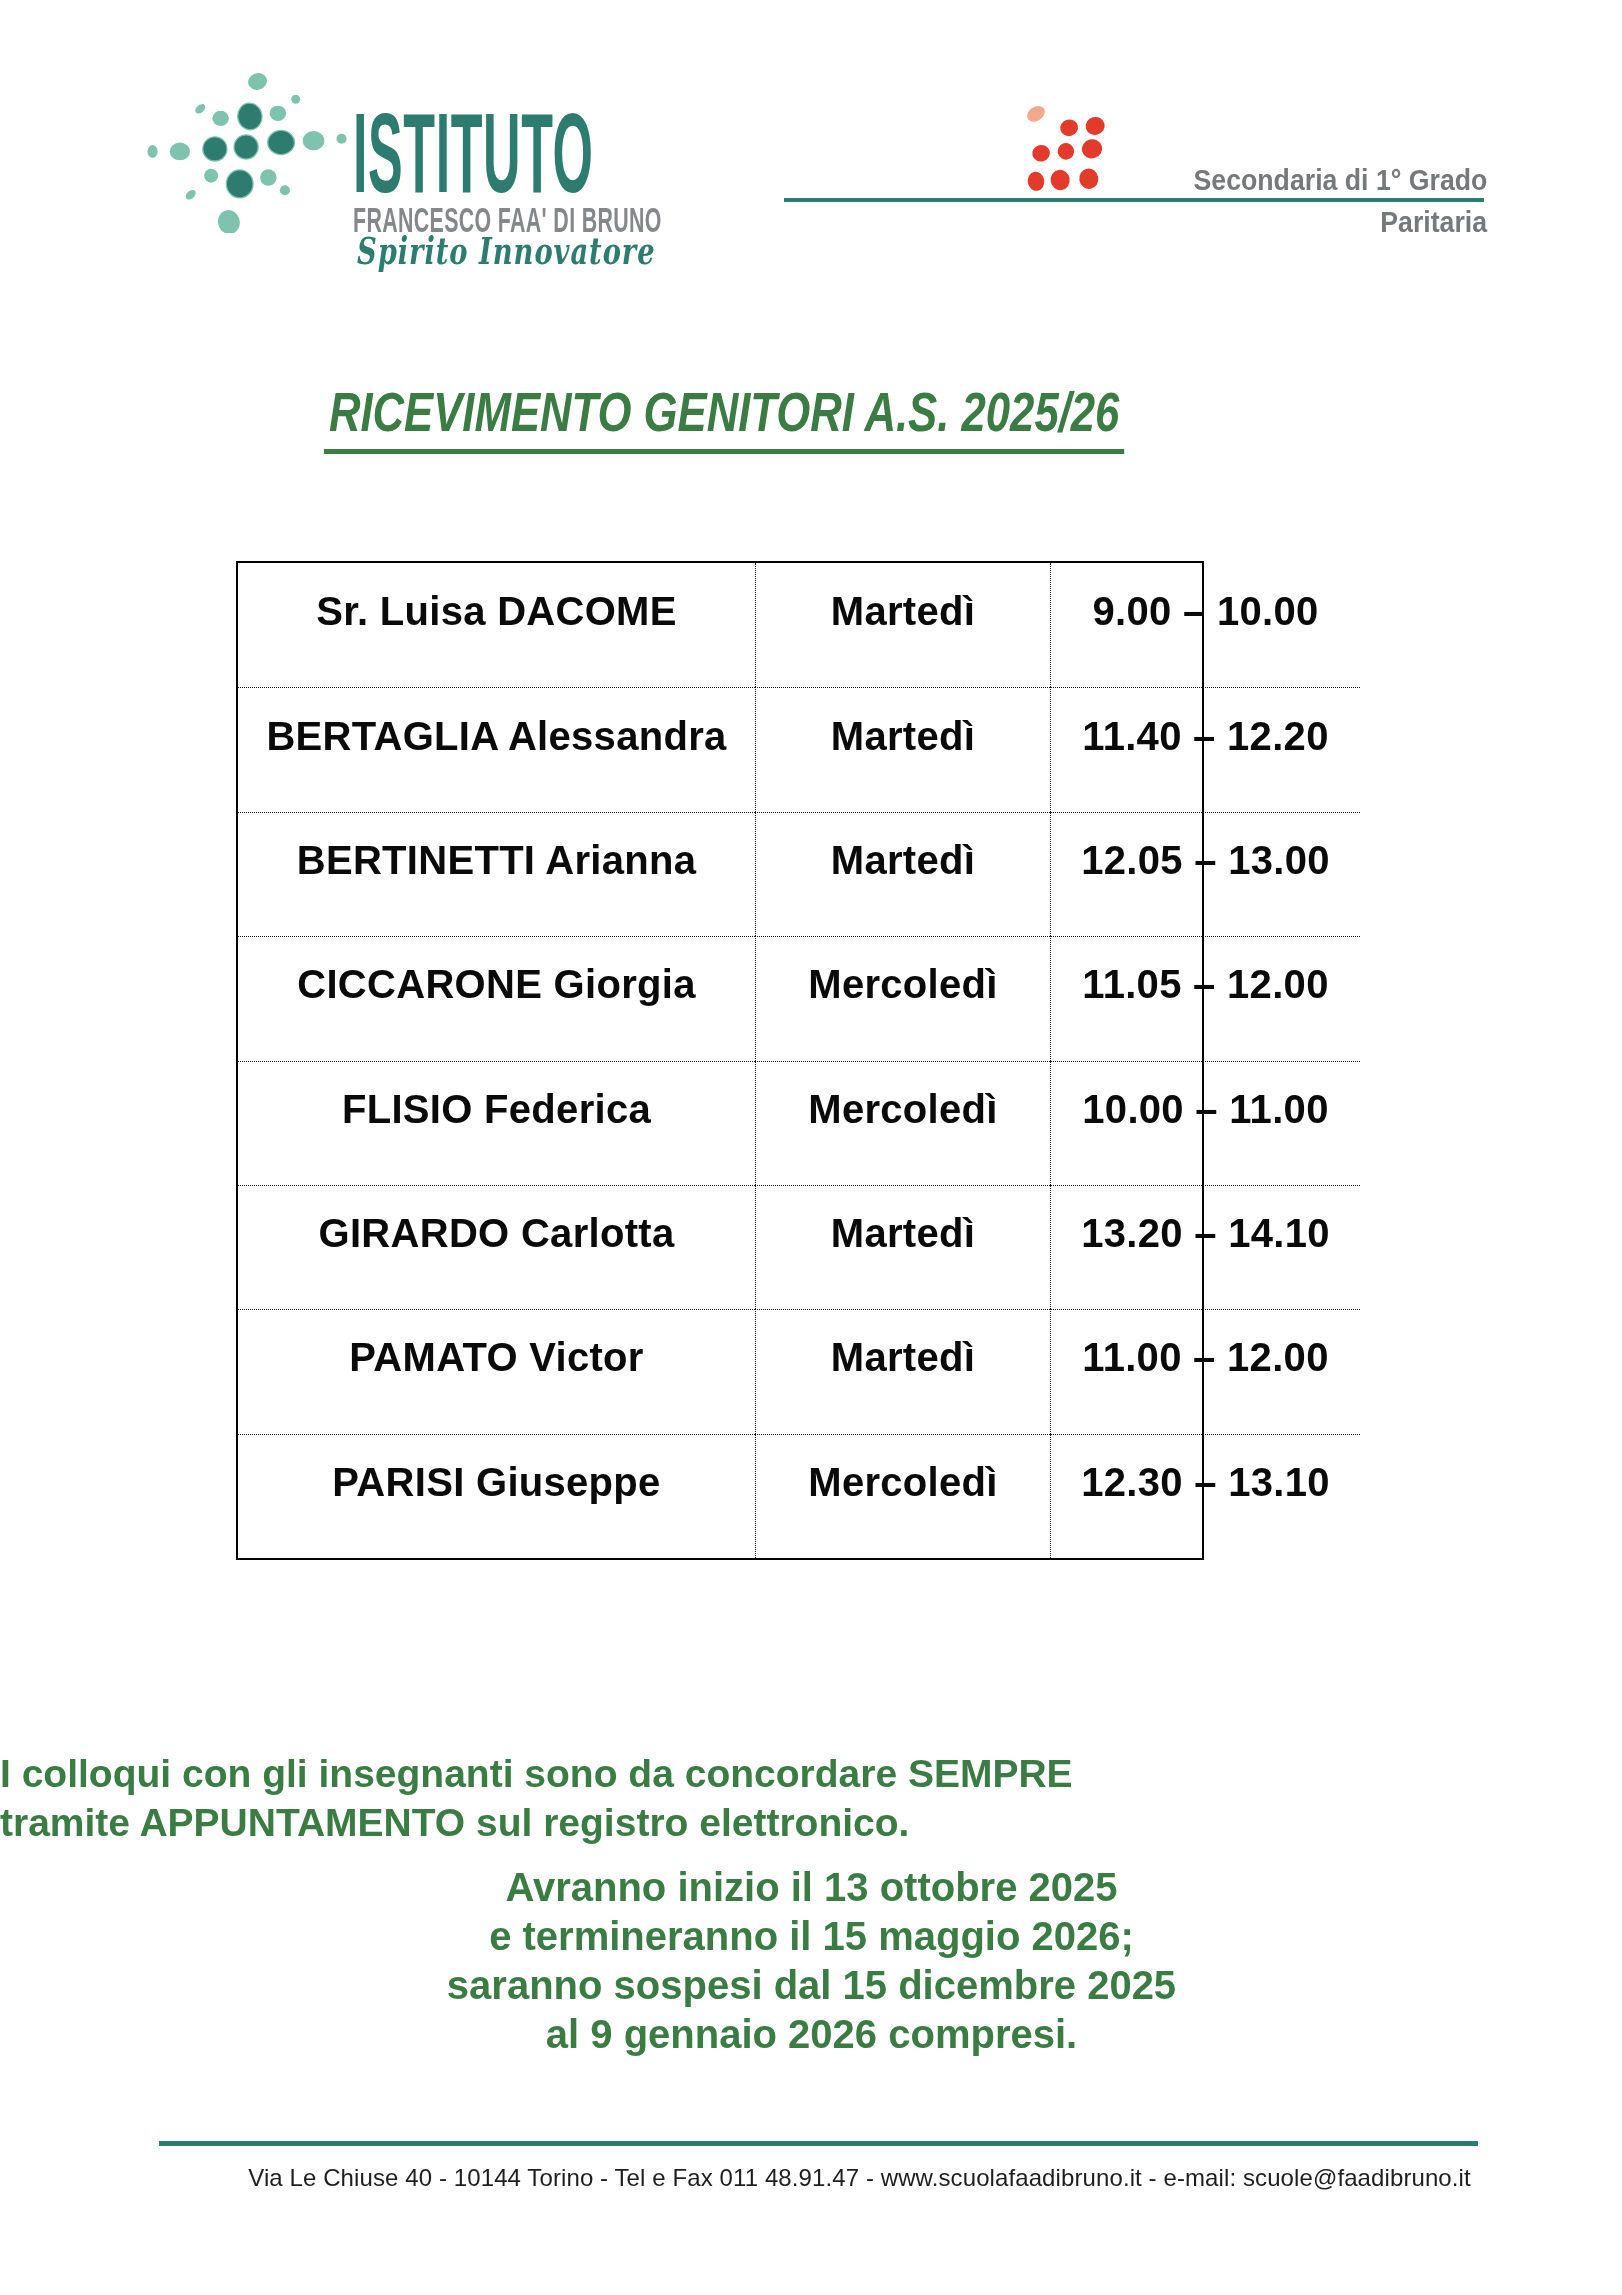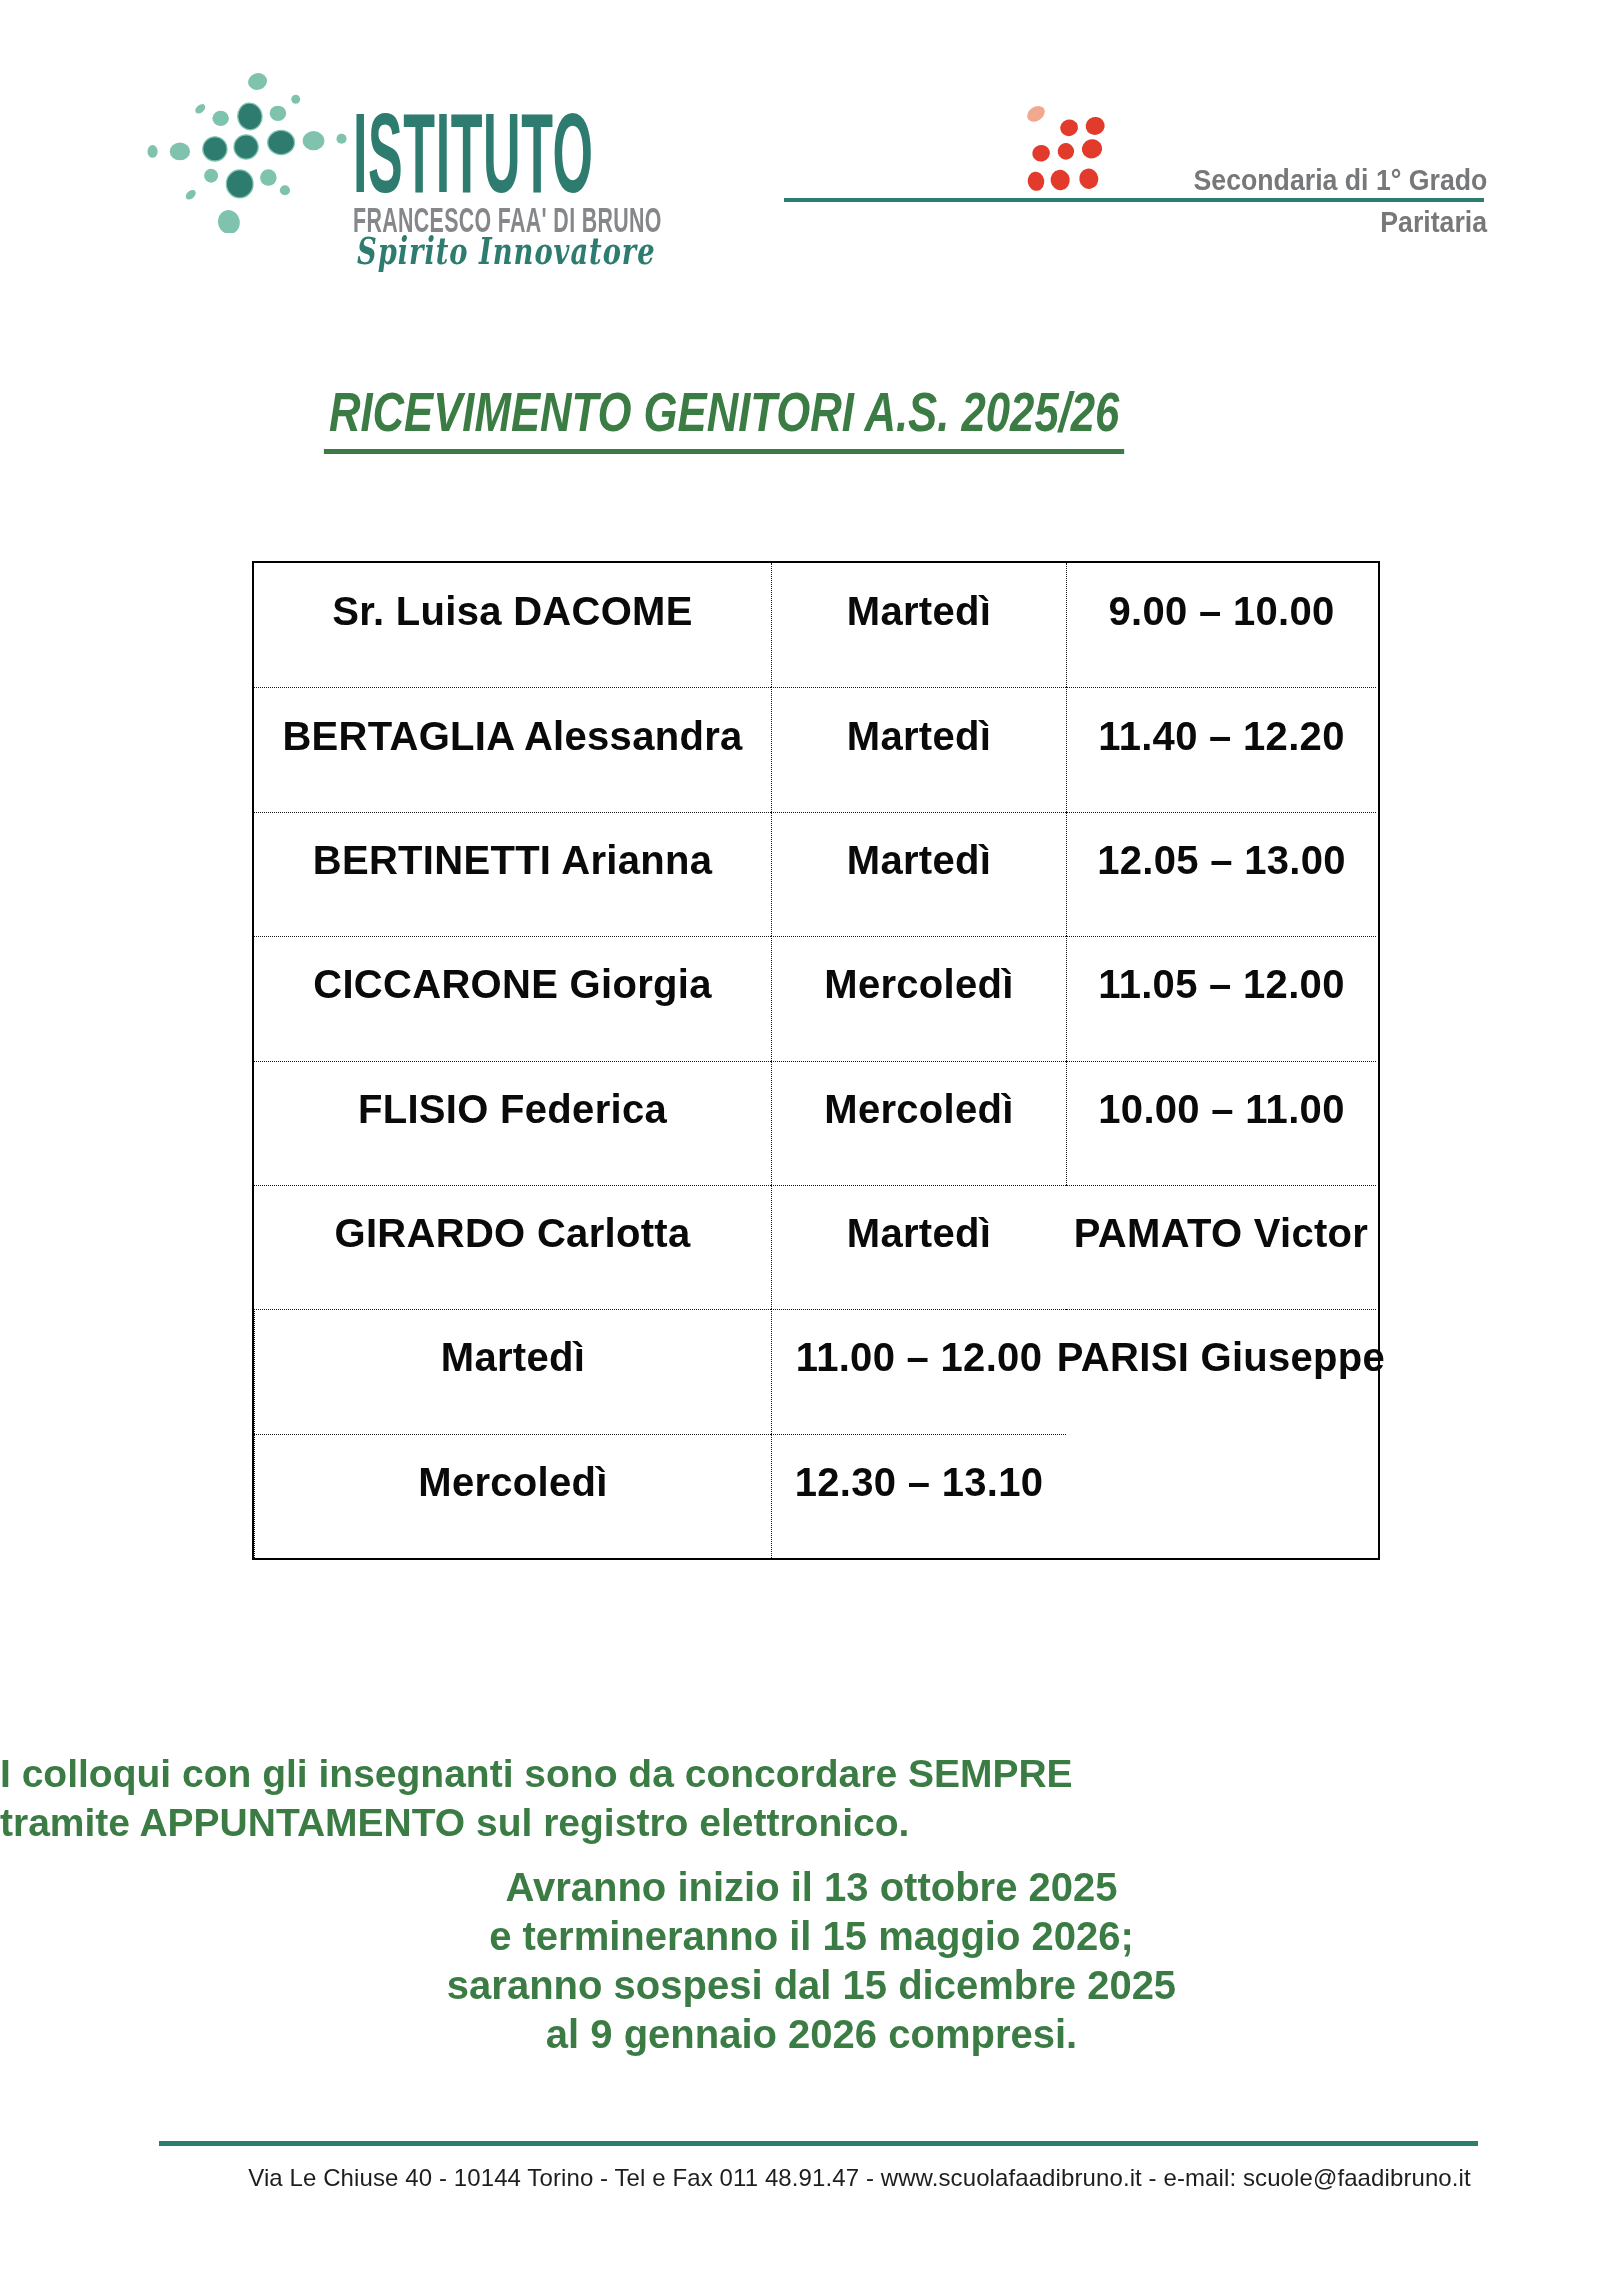--- a/index.html
+++ b/index.html
@@ -61,21 +61,21 @@
   .title-band span{
     display:inline-block;
     font-size:56px;line-height:56px;font-weight:bold;font-style:italic;
     color:var(--green);white-space:nowrap;
     transform:scaleX(0.78);
     border-bottom:5.7px solid var(--green);
     padding:0 6.4px 9px 6.4px;
   }
   
   .sched{
-    position:absolute;left:252px;top:561px;width:1128px;height:999px;
+    position:absolute;left:236px;top:561px;width:968px;height:999px;
     border:2.5px solid #000;box-sizing:border-box;
     display:grid;
     grid-template-columns:517px 295px 310px;
     grid-auto-rows:1fr;
   }
   .cell{
     display:flex;align-items:center;justify-content:center;
     box-sizing:border-box;
     padding-bottom:28px;
     font-size:40px;font-weight:bold;color:var(--ink);
@@ -173,20 +173,21 @@
     <div class="cell nt">CICCARONE Giorgia</div>
     <div class="cell mid nt">Mercoledì</div>
     <div class="cell right nt">11.05 – 12.00</div>
 
     <div class="cell nt">FLISIO Federica</div>
     <div class="cell mid nt">Mercoledì</div>
     <div class="cell right nt">10.00 – 11.00</div>
 
     <div class="cell nt">GIRARDO Carlotta</div>
     <div class="cell mid nt">Martedì</div>
+    <div class="cell right nt">13.20 – 14.10</div>
 
     <div class="cell nt">PAMATO Victor</div>
     <div class="cell mid nt">Martedì</div>
     <div class="cell right nt">11.00 – 12.00</div>
 
     <div class="cell nt">PARISI Giuseppe</div>
     <div class="cell mid nt">Mercoledì</div>
     <div class="cell right nt">12.30 – 13.10</div>
   </div>
 

